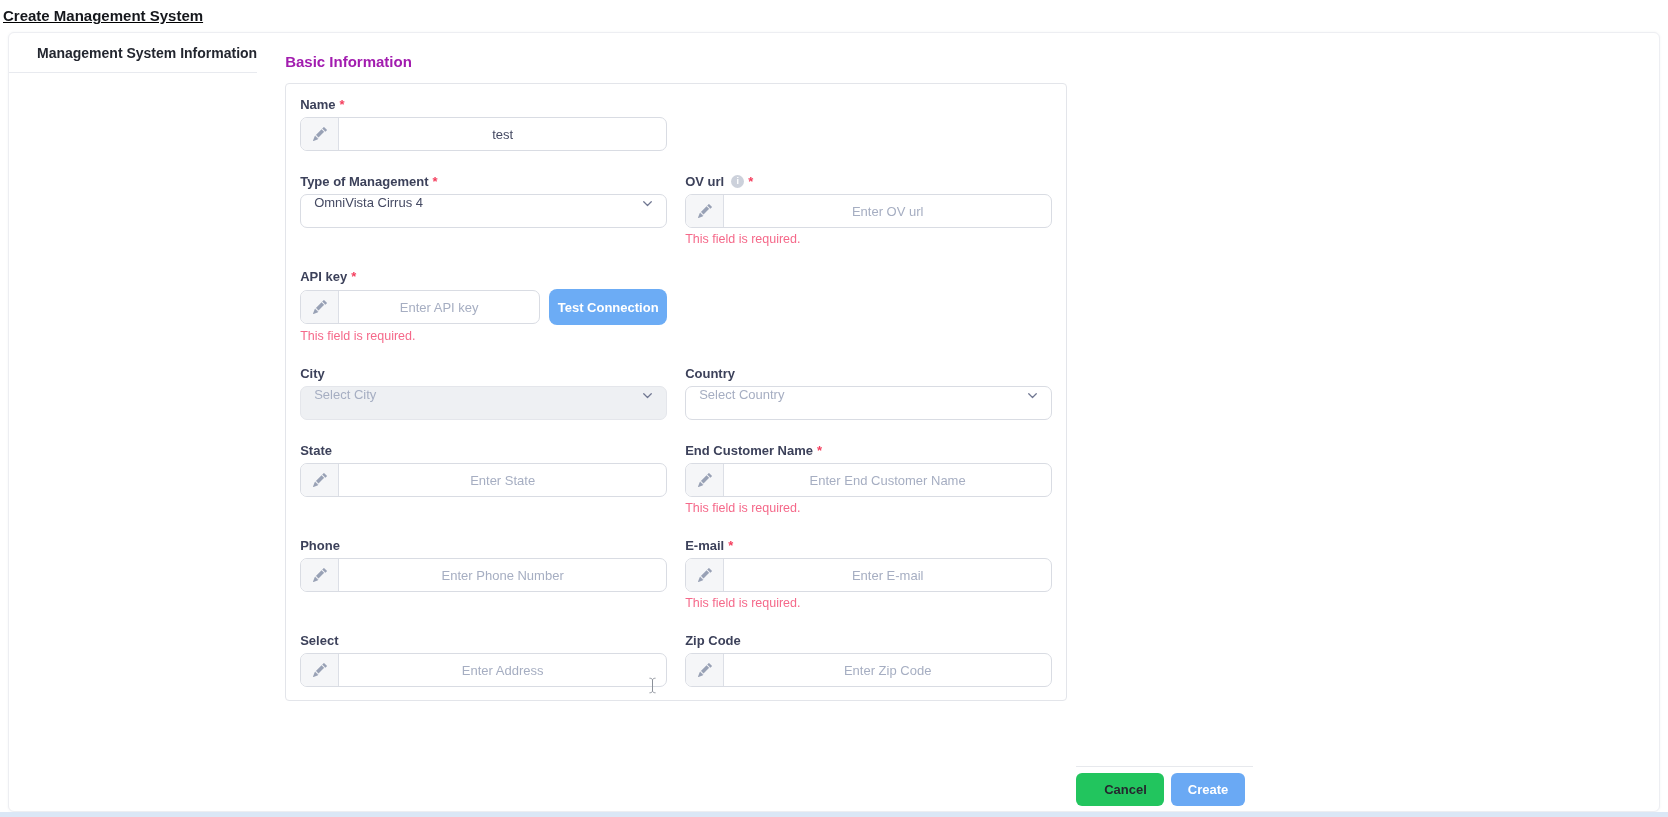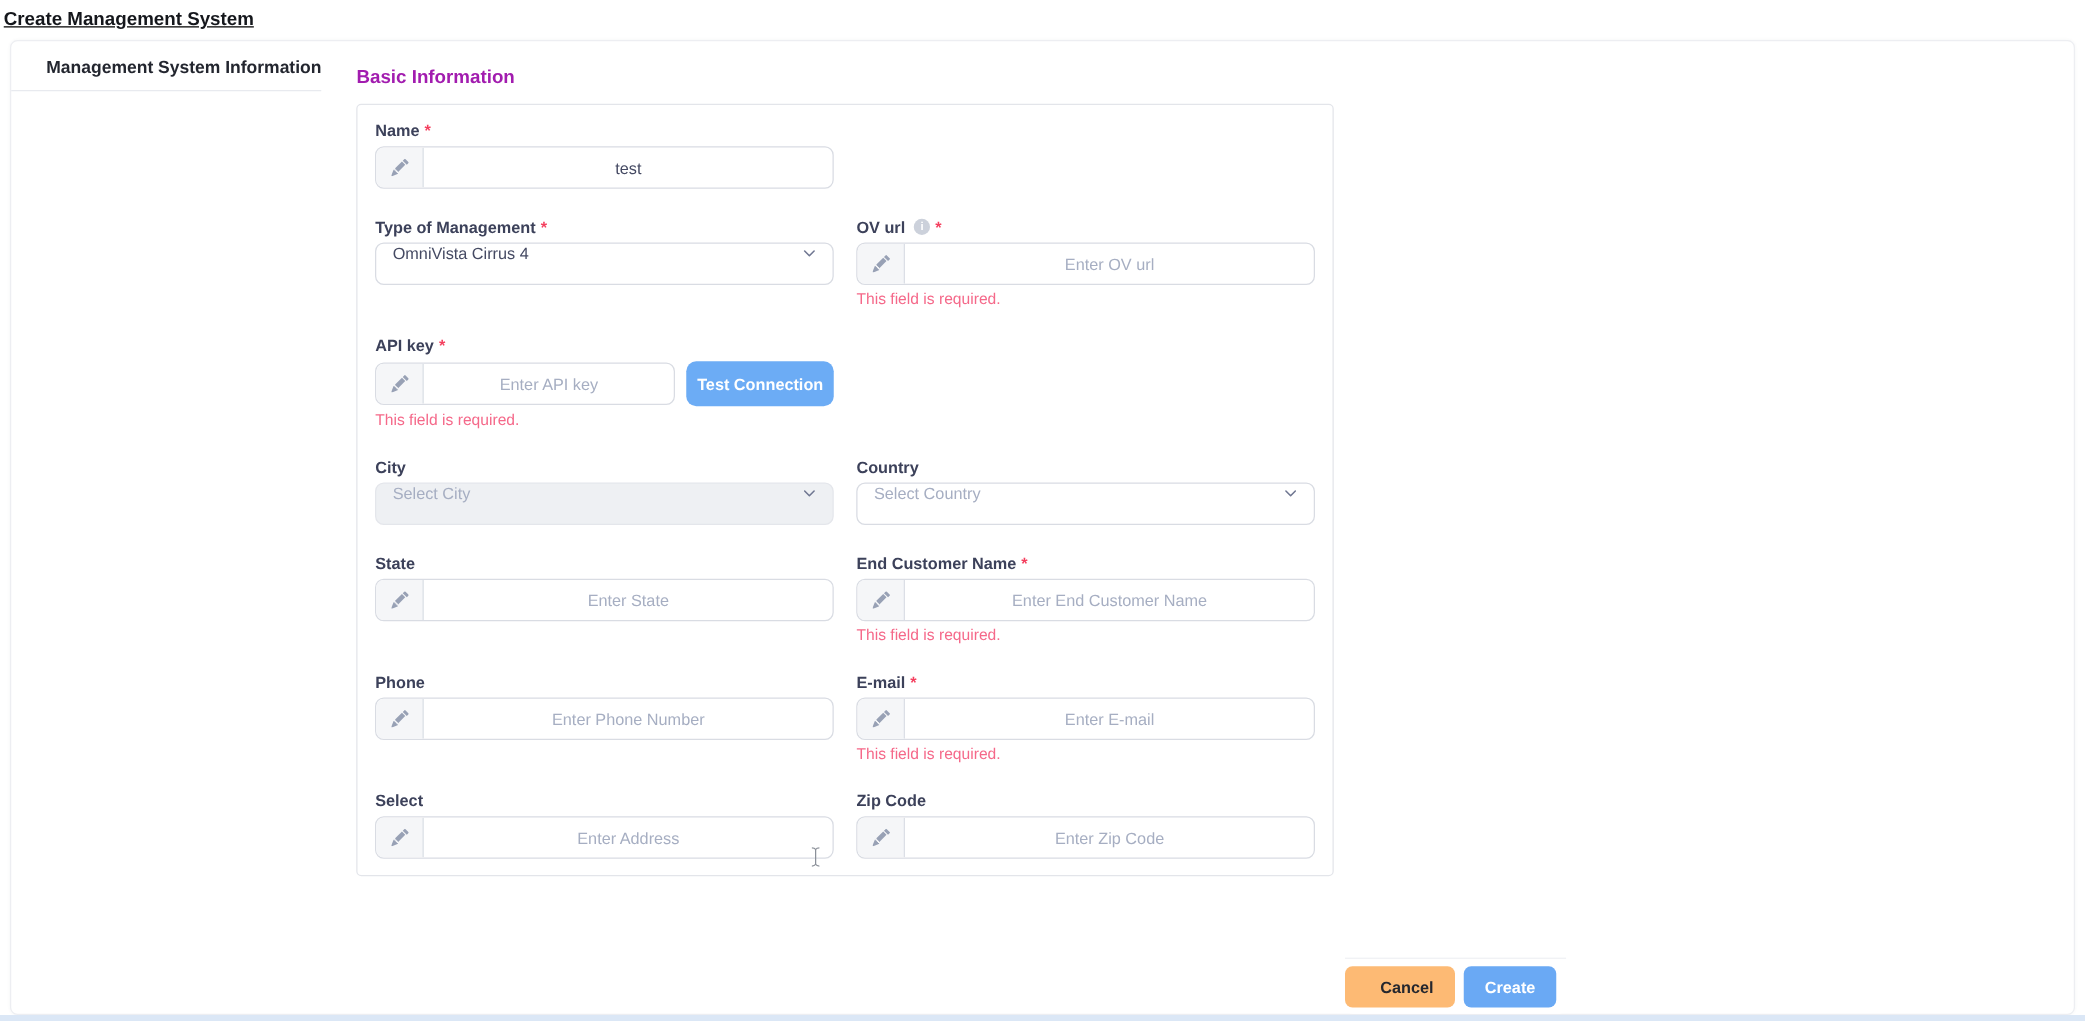--- a/index.html
+++ b/index.html
@@ -53,21 +53,21 @@
   .api-line .input-wrap { flex:1; }
   .btn-test { flex:0 0 118px; height:36px; border:none; border-radius:8px; background:#6cacf5;
               color:#ffffff; font-size:13px; font-weight:700; cursor:pointer;
               font-family:"Liberation Sans", sans-serif; }
 
   .card-footer { margin-top:auto; height:45px; border-top:1px solid #e7e9ed; background:#fff;
                  display:flex; align-items:center; justify-content:flex-end; gap:7px;
                  padding-right:8px; border-radius:0 0 6px 6px; }
   .btn { height:33px; border:none; border-radius:6px; font-size:13px; font-weight:600;
          cursor:pointer; padding:0 17px; font-family:"Liberation Sans", sans-serif; }
-  .btn-cancel { background:#fdba74; color:#25272e;padding-left:28px; }
+  .btn-cancel { background:#22c55e; color:#25272e;padding-left:28px; }
   .btn-create { background:#6aa9f4; color:#ffffff; }
 
   .bottom-strip { height:5px; width:1668px; background:#dbe7f6; margin-top:auto; }
 
   .ibeam { position:absolute; left:648px; top:677px; width:9px; height:17px; pointer-events:none; }
 </style>
 </head>
 <body>
 
 <div class="page">

